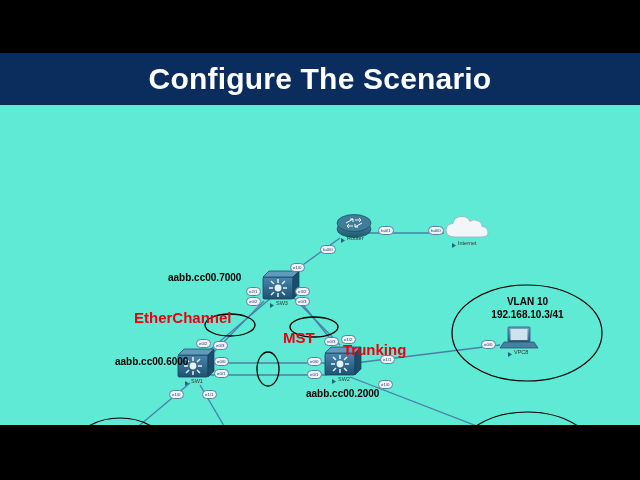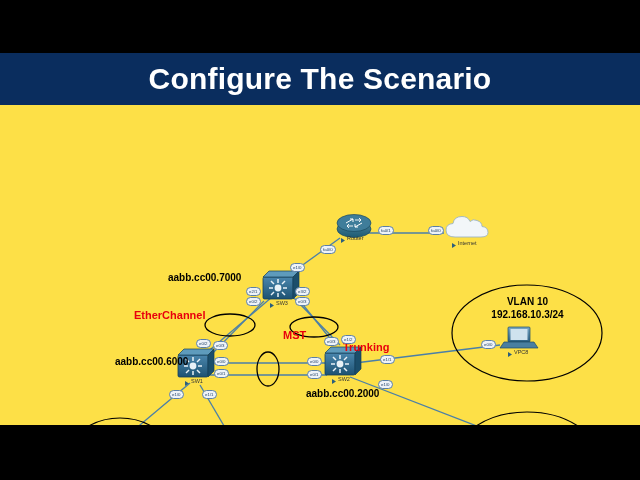--- a/index.html
+++ b/index.html
@@ -4,25 +4,25 @@
 <style>
   html,body{margin:0;padding:0;background:#000;}
   body{width:640px;height:480px;overflow:hidden;font-family:"Liberation Sans",sans-serif;}
   #frame{position:relative;width:616px;height:480px;background:#000;}
   #letterbox-top{position:absolute;left:0;top:0;width:640px;height:53px;background:#000;}
   #letterbox-bottom{position:absolute;left:0;top:425px;width:640px;height:55px;background:#000;}
   #banner{position:absolute;left:0;top:53px;width:640px;height:52px;
           background:#0a2d5e;display:flex;align-items:center;justify-content:center;}
   #banner-title{color:#ffffff;font-size:30px;font-weight:bold;letter-spacing:.2px;
                 font-family:"Liberation Sans",sans-serif;white-space:nowrap;}
-  #canvas{position:absolute;left:0;top:105px;width:640px;height:320px;background:#fde047;}
+  #canvas{position:absolute;left:0;top:105px;width:640px;height:320px;background:#5eead4;}
   svg#topo{position:absolute;left:0;top:0;width:640px;height:320px;}
   .lbl{position:absolute;font-family:"Liberation Sans",sans-serif;}
   .mac{font-size:10px;font-weight:bold;color:#000;white-space:nowrap;}
-  .redlbl{font-size:11px;font-weight:bold;color:#e8000d;white-space:nowrap;}
+  .redlbl{font-size:15px;font-weight:bold;color:#e8000d;white-space:nowrap;}
   .vlanline{font-size:10px;font-weight:bold;color:#000;text-align:center;white-space:nowrap;line-height:13px;}
   .devname{font-size:5.5px;color:#333;white-space:nowrap;}
   .iflab{position:absolute;font-size:4.4px;color:#1f3f66;background:#eef3f8;
          border:0.6px solid #5b7fa6;border-radius:5px;padding:0.5px 2px;white-space:nowrap;
          line-height:6px;}
 </style>
 </head>
 <body>
 
 <div id="frame">
@@ -198,21 +198,21 @@
     <div class="lbl mac" style="left:168px;top:167px;">aabb.cc00.7000</div>
     <div class="lbl mac" style="left:99px;top:251px;margin-left:16px;">aabb.cc00.6000</div>
     <div class="lbl mac" style="left:306px;top:283px;">aabb.cc00.2000</div>
 
     <div class="lbl redlbl" style="left:134px;top:204px;">EtherChannel</div>
     <div class="lbl redlbl" style="left:259px;top:224px;padding-left:24px;">MST</div>
     <div class="lbl redlbl" style="left:343px;top:204px;margin-top:32px;">Trunking</div>
 
     <div class="lbl vlanline" style="left:470px;top:190px;width:115px;">
       <div>VLAN 10</div>
-      <div>192.168.10.3/24</div>
+      <div>192.168.10.3/41</div>
     </div>
     <div class="lbl vlanline" style="left:470px;top:348px;width:115px;">
       <div>VLAN 20</div>
       <div>192.168.20.2/24</div>
     </div>
     <div class="lbl vlanline" style="left:62px;top:368px;width:118px;">
       <div>VLAN 10</div>
 
     </div>
 

